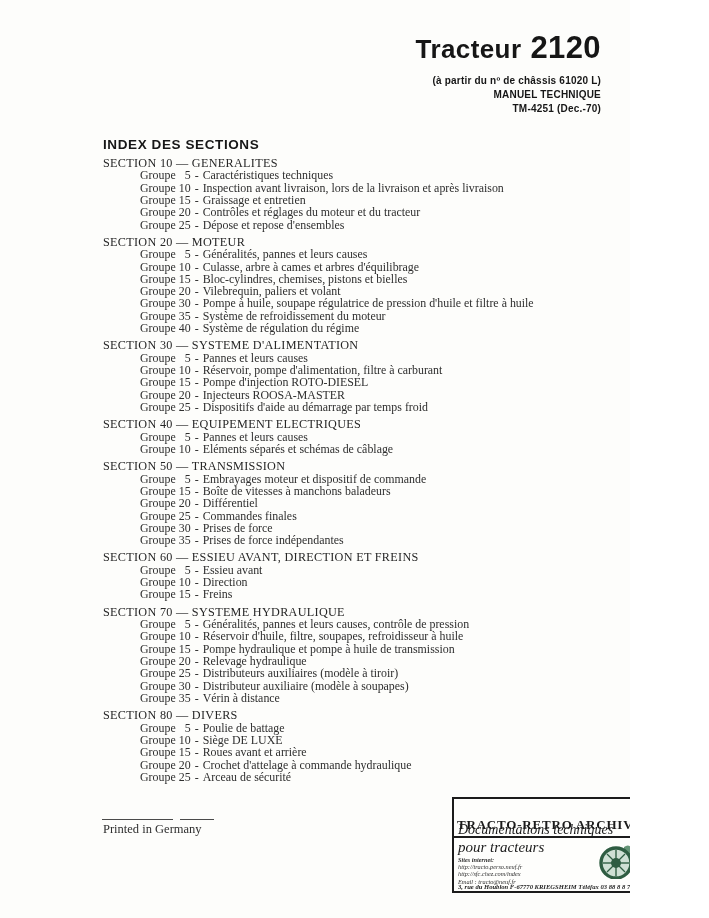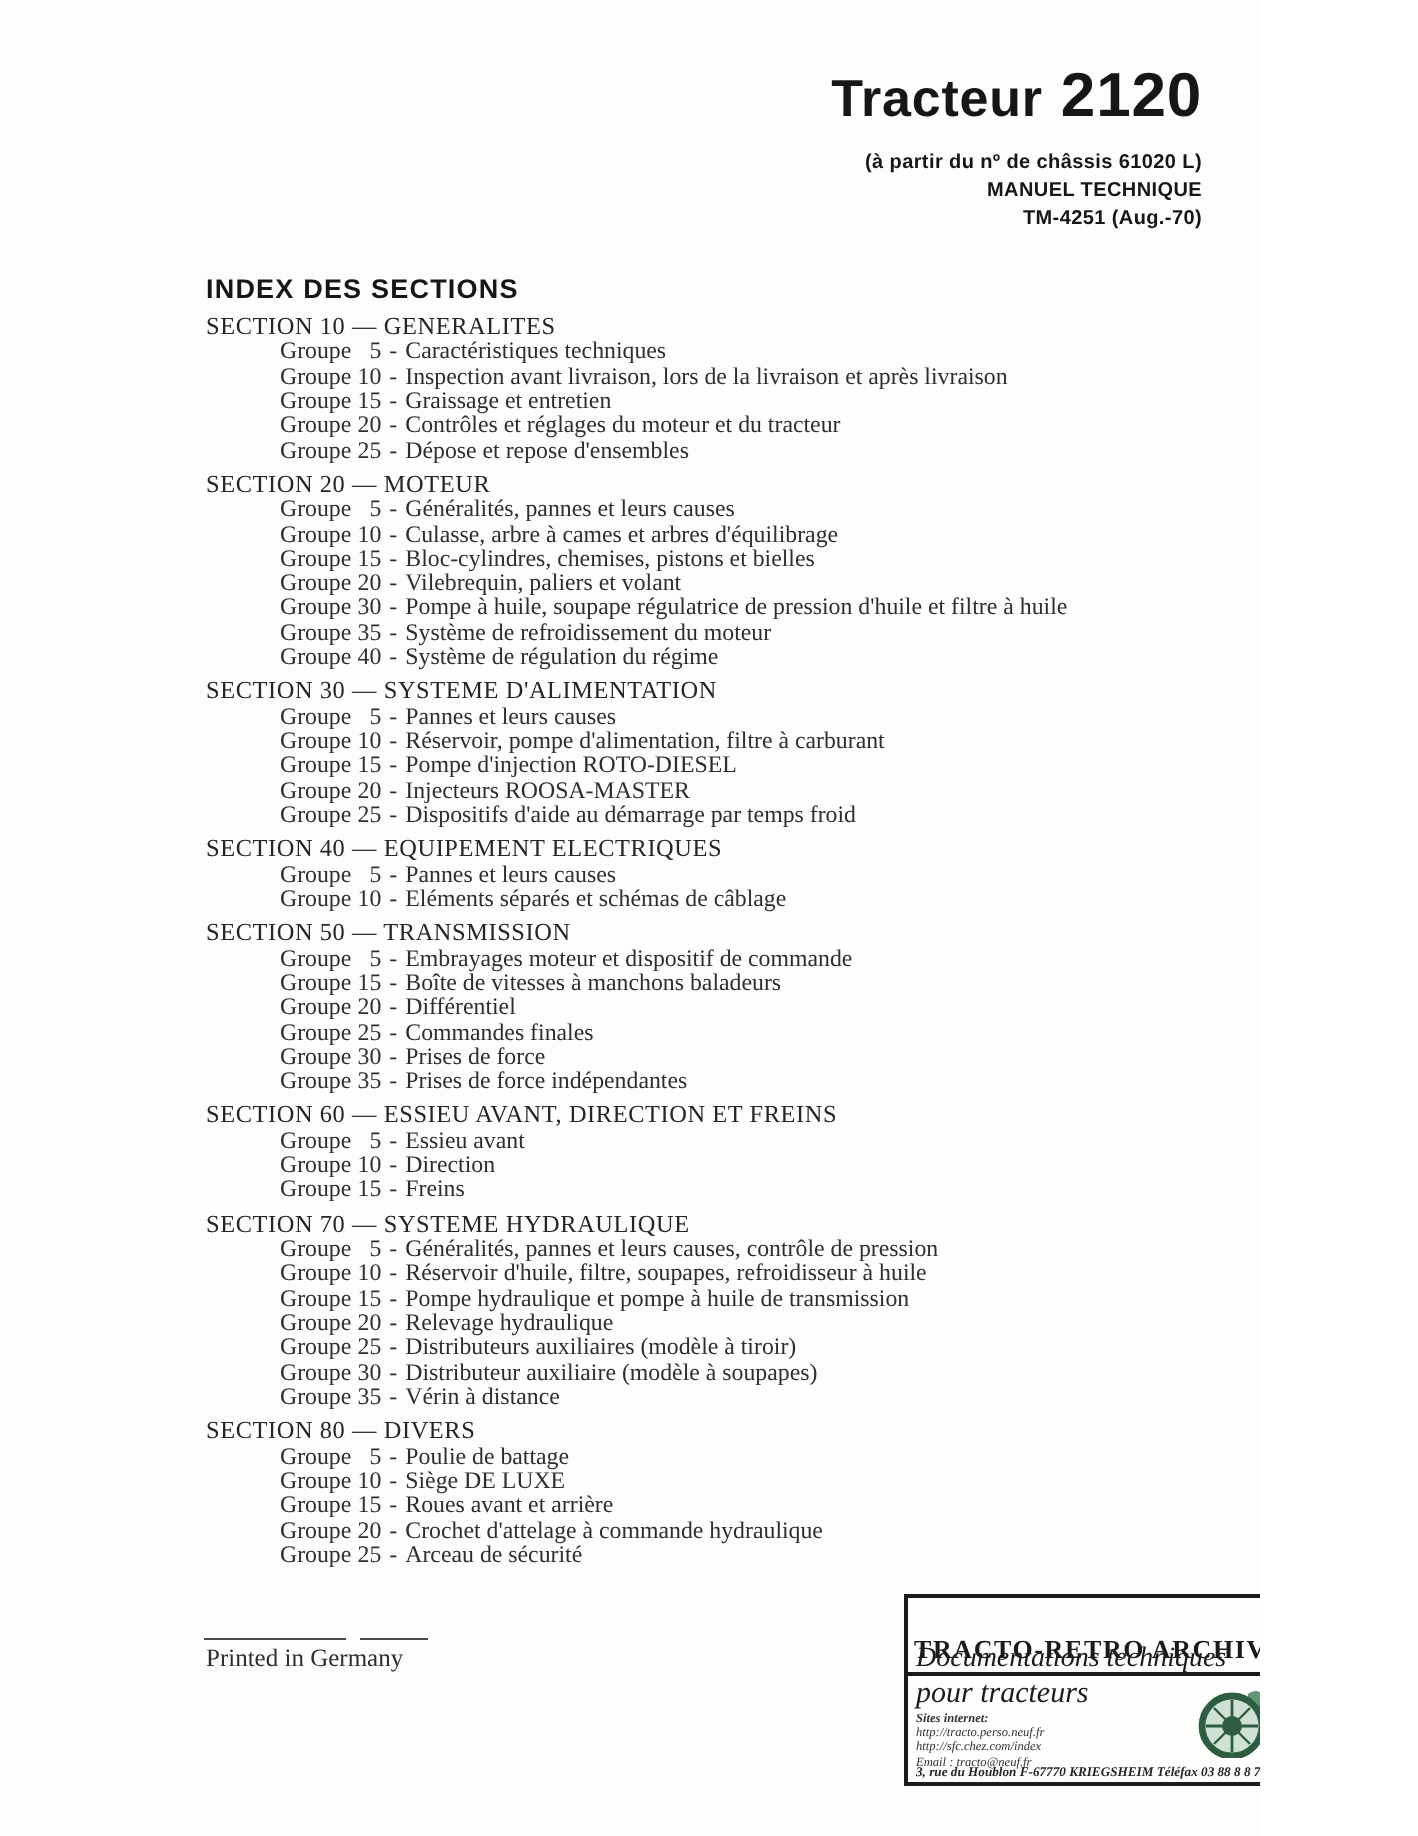--- a/index.html
+++ b/index.html
@@ -83,21 +83,21 @@
 <body>
 
 <div class="page">
 
   <header class="hdr">
     <div class="hdr-title">
       <span class="t-word">Tracteur</span><span class="t-num">2120</span>
     </div>
     <div class="hdr-sub first">(à partir du nº de châssis 61020 L)</div>
     <div class="hdr-sub">MANUEL TECHNIQUE</div>
-    <div class="hdr-sub">TM-4251 (Aug.-70)</div>
+    <div class="hdr-sub">TM-4251 (Dec.-70)</div>
   </header>
 
   <div class="index-title">INDEX DES SECTIONS</div>
 
   <main class="sections" id="sections">
       <div class="section-block">
         <div class="section-title">SECTION 10 — GENERALITES</div>
         <div class="group-row"><span class="g-word">Groupe</span><span class="g-num">5</span><span class="g-dash">-</span><span class="g-label">Caractéristiques techniques</span></div>
         <div class="group-row"><span class="g-word">Groupe</span><span class="g-num">10</span><span class="g-dash">-</span><span class="g-label">Inspection avant livraison, lors de la livraison et après livraison</span></div>
         <div class="group-row"><span class="g-word">Groupe</span><span class="g-num">15</span><span class="g-dash">-</span><span class="g-label">Graissage et entretien</span></div>

